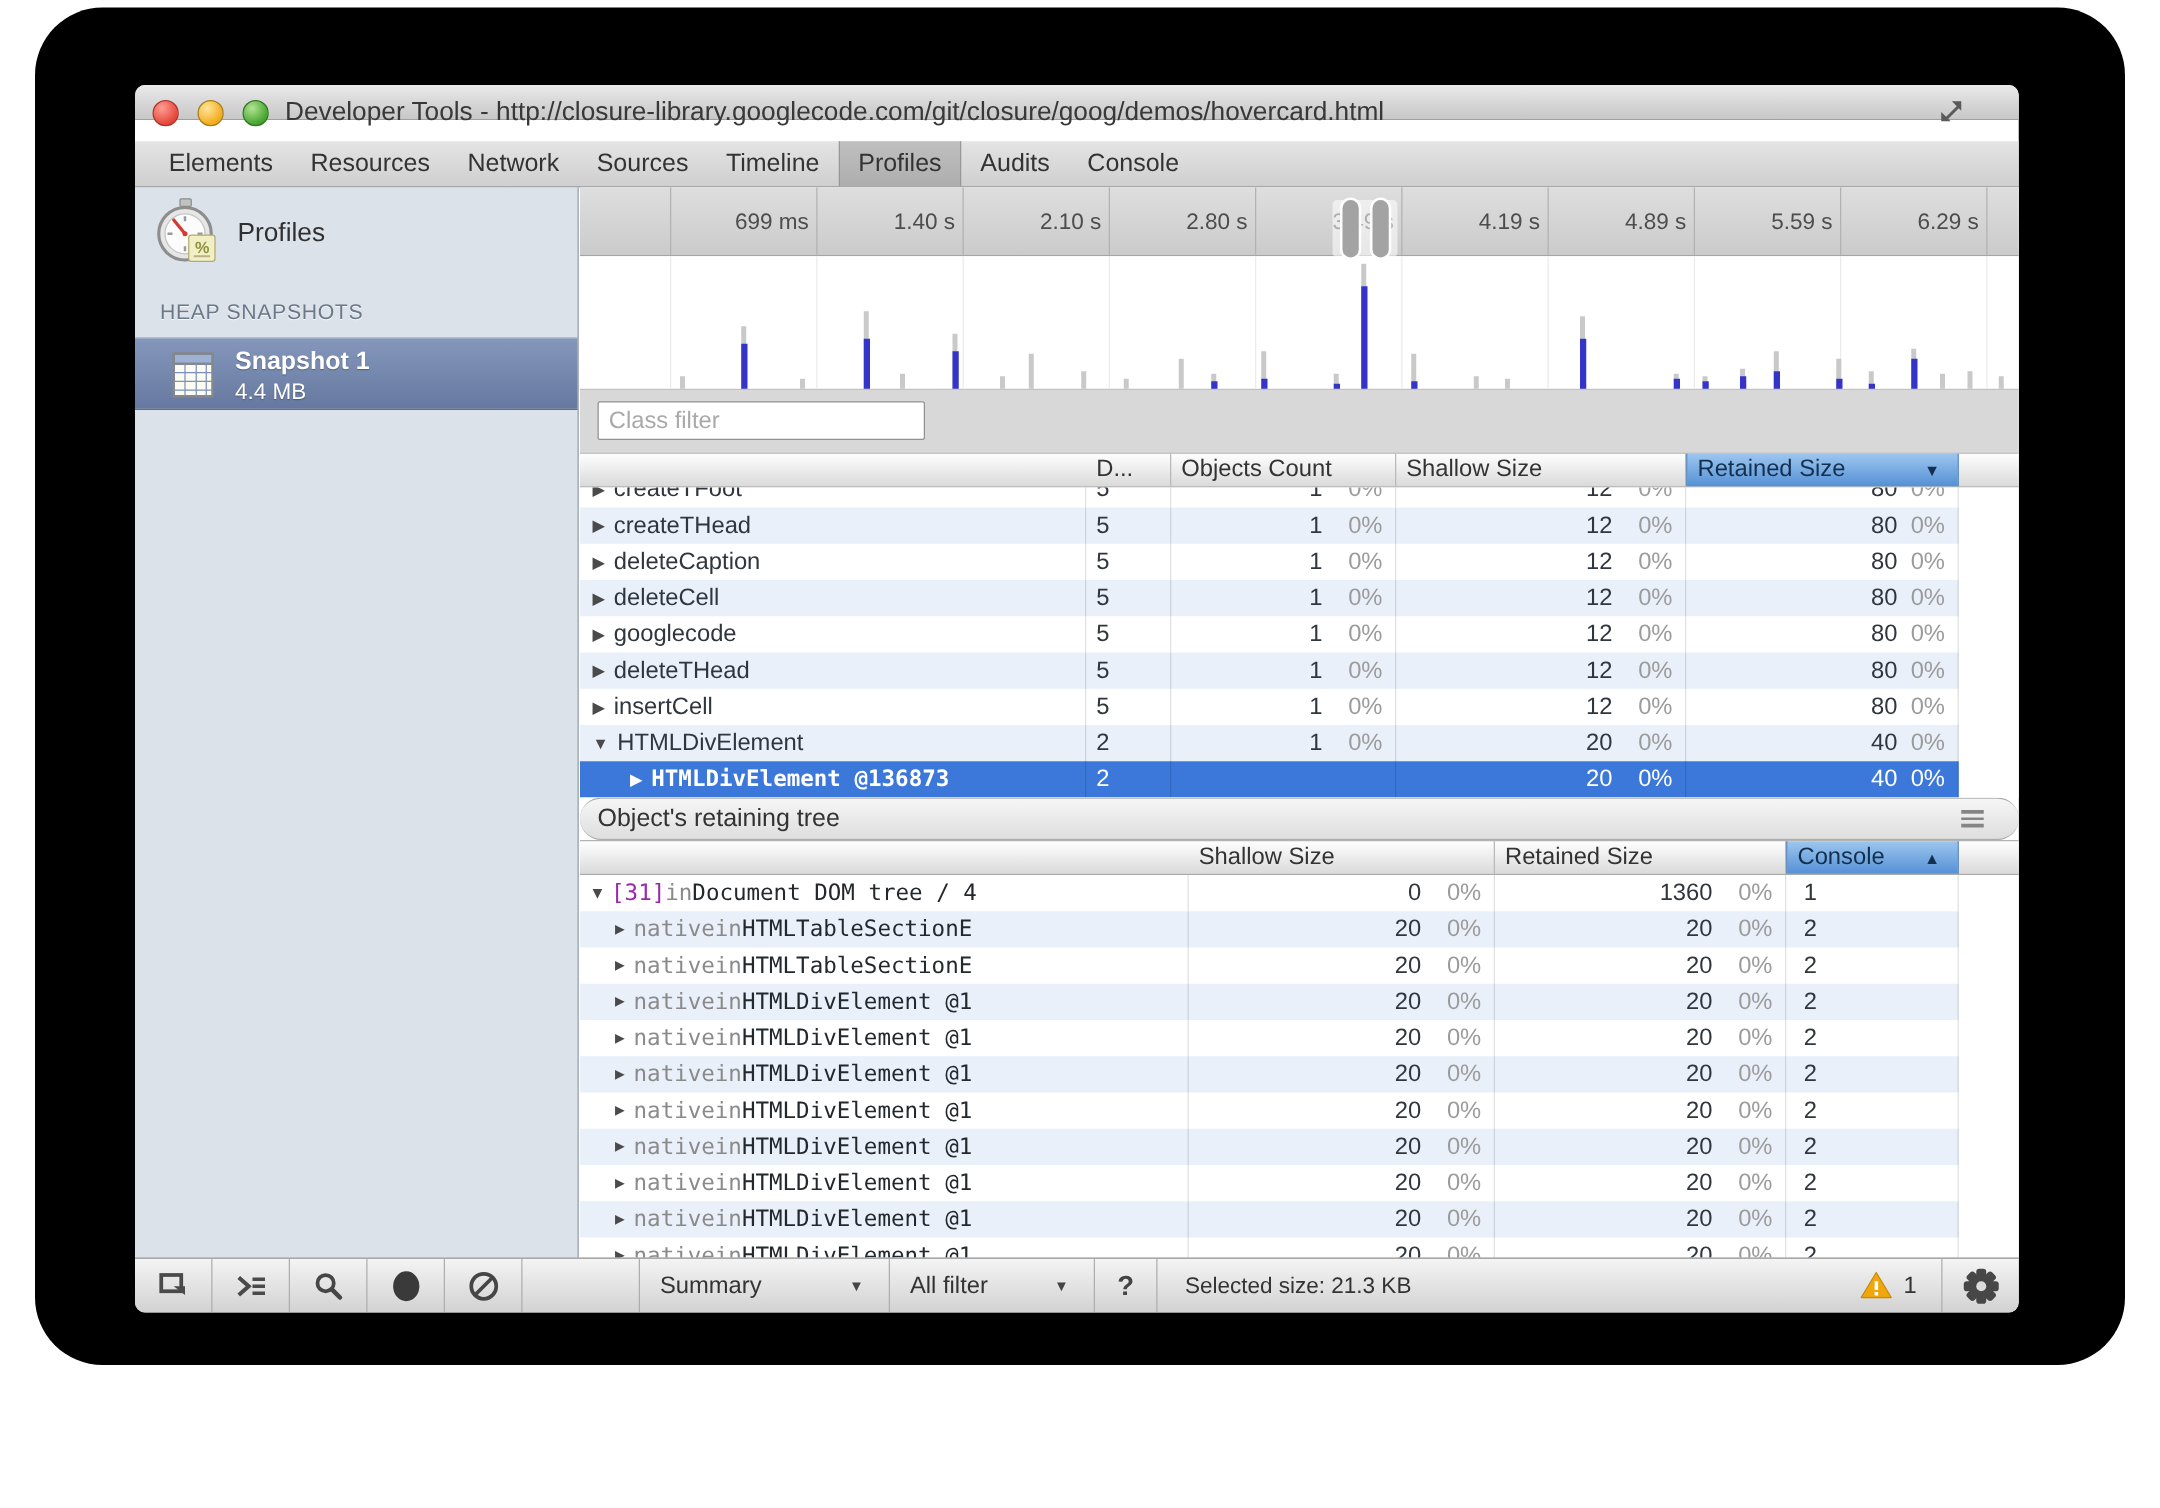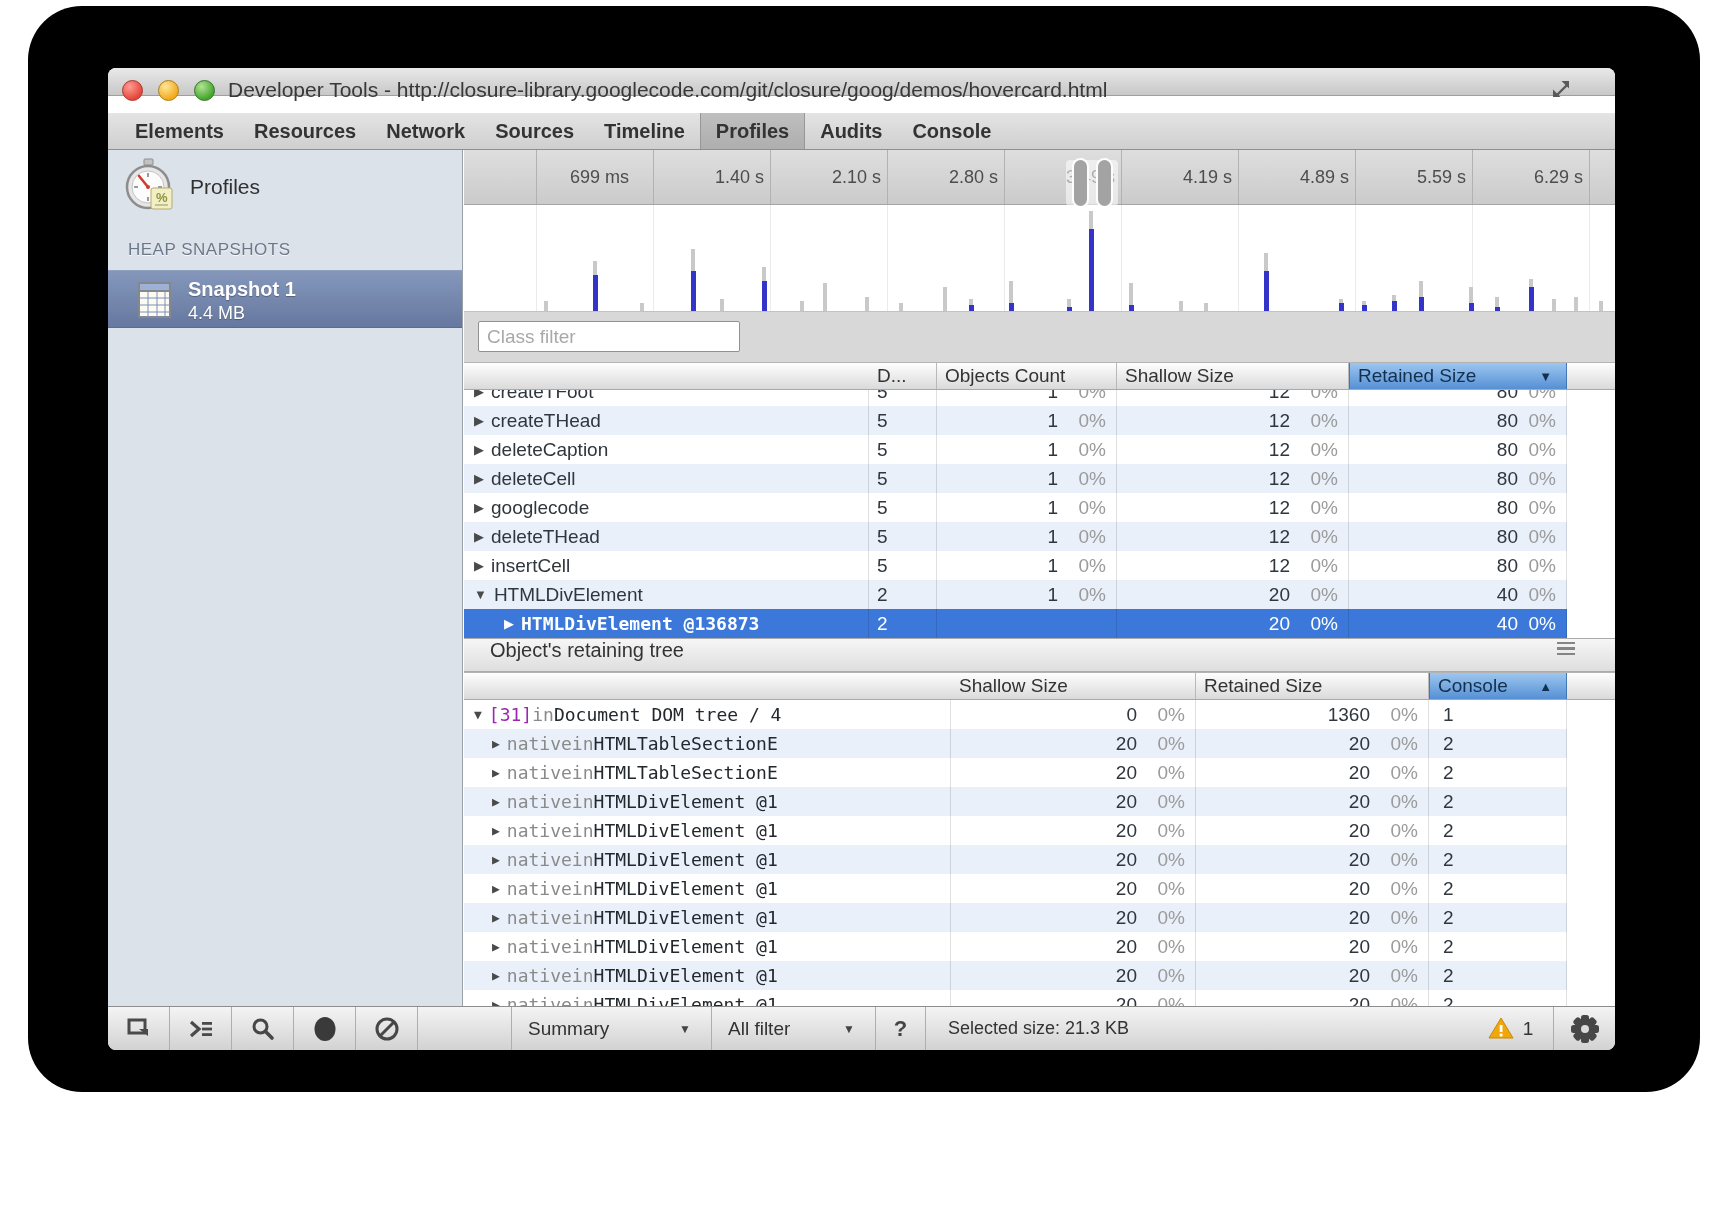--- a/index.html
+++ b/index.html
@@ -14,21 +14,21 @@
   .light.red    { left:14px; background:radial-gradient(circle at 35% 30%,#ff9d94,#e4473a 70%); border:1px solid #a93429; }
   .light.yellow { left:50px; background:radial-gradient(circle at 35% 30%,#ffe69a,#f3ab1c 70%); border:1px solid #a87d17; }
   .light.green  { left:86px; background:radial-gradient(circle at 35% 30%,#b3e393,#45a52f 70%); border:1px solid #2e7520; }
   #title { position:absolute; left:120px; top:0; height:44px; line-height:44px; font-size:21px; color:#383838; white-space:nowrap; }
   #expand-ic { position:absolute; right:40px; top:9px; }
 
   
   #tabbar { position:absolute; left:0; top:45px; width:100%; height:37px;
     background:linear-gradient(#e4e4e4,#cfcfcf); border-bottom:1px solid #8f8f8f;
     display:flex; padding-left:12px; }
-  .tab { height:100%; line-height:37px; padding:0 15px; font-size:20px; color:#333; cursor:default;font-weight:bold; }
+  .tab { height:100%; line-height:37px; padding:0 15px; font-size:20px; color:#333; cursor:default; }
   .tab.active { background:linear-gradient(#bfbfbf,#aeaeae); border-left:1px solid #979797; border-right:1px solid #979797; }
 
   
   #content { position:absolute; left:0; top:82px; width:100%; bottom:44px; }
 
   
   #sidebar { position:absolute; left:0; top:0; width:355px; height:100%; background:#dbe2ea; border-right:1px solid #99a0a9; }
   #launcher { position:absolute; left:12px; top:8px; height:58px; display:flex; align-items:center; }
   #launcher-label { font-size:21px; color:#303030; margin-left:14px; }
   #heap-label { position:absolute; left:20px; top:90px; font-size:17px; color:#6b7889; letter-spacing:.5px; text-shadow:0 1px 0 rgba(255,255,255,.8); }
@@ -84,21 +84,21 @@
   .grow.selected .gcell, .grow.selected .gcell .p, .grow.selected .arrow { color:#fff; }
   .mono { font-family:"DejaVu Sans Mono",monospace; font-size:18px; }
   .grow.selected .name-label { font-family:"DejaVu Sans Mono",monospace; font-weight:bold; font-size:18px; }
   .seg-index { color:#9b27af; }
   .seg-dim { color:#8a8a8a; }
   .seg-name { color:#23282d; }
 
   
   #section-bar { position:absolute; left:0; top:488px; width:100%; height:34px;
     background:linear-gradient(#f6f6f6,#dedede); border-top:1px solid #ababab; border-bottom:1px solid #ababab;
-    display:flex; align-items:flex-start; padding:0 26px; font-size:20px; color:#333; }
+    display:flex; align-items:center; padding:0 14px; font-size:20px; color:#333;border-radius:17px; }
   #section-bar .grip { margin-left:auto; margin-right:14px; }
   .grip div { width:18px; height:2.4px; background:#858585; margin:3px 0; }
 
   
   #statusbar { position:absolute; left:0; bottom:0; width:100%; height:44px;
     background:linear-gradient(#f4f4f4,#d2d2d2); border-top:1px solid #8d8d8d; display:flex; align-items:stretch; }
   .sb-cell { display:flex; align-items:center; justify-content:center; border-right:1px solid #aeaeae; }
   .sb-icon { width:62px; }
   .sb-cell.noborder { border-right:none; }
   .sb-empty { width:94px; }
@@ -191,21 +191,21 @@
             <div class="ruler-sep" style="left: 72px;"></div>
             <div class="ruler-sep" style="left: 189px;"></div>
             <div class="ruler-sep" style="left: 306px;"></div>
             <div class="ruler-sep" style="left: 423px;"></div>
             <div class="ruler-sep" style="left: 540px;"></div>
             <div class="ruler-sep" style="left: 657px;"></div>
             <div class="ruler-sep" style="left: 774px;"></div>
             <div class="ruler-sep" style="left: 891px;"></div>
             <div class="ruler-sep" style="left: 1008px;"></div>
             <div class="ruler-sep" style="left: 1125px;"></div>
-            <div class="tick-label" style="left: 75px;">699 ms</div>
+            <div class="tick-label" style="left: 93px;">699 ms</div>
             <div class="tick-label" style="left: 210px;">1.40 s</div>
             <div class="tick-label" style="left: 327px;">2.10 s</div>
             <div class="tick-label" style="left: 444px;">2.80 s</div>
             <div class="tick-label" style="left: 561px;">3.49 s</div>
             <div class="tick-label" style="left: 678px;">4.19 s</div>
             <div class="tick-label" style="left: 795px;">4.89 s</div>
             <div class="tick-label" style="left: 912px;">5.59 s</div>
             <div class="tick-label" style="left: 1029px;">6.29 s</div>
           </div>
         <div id="chart">

